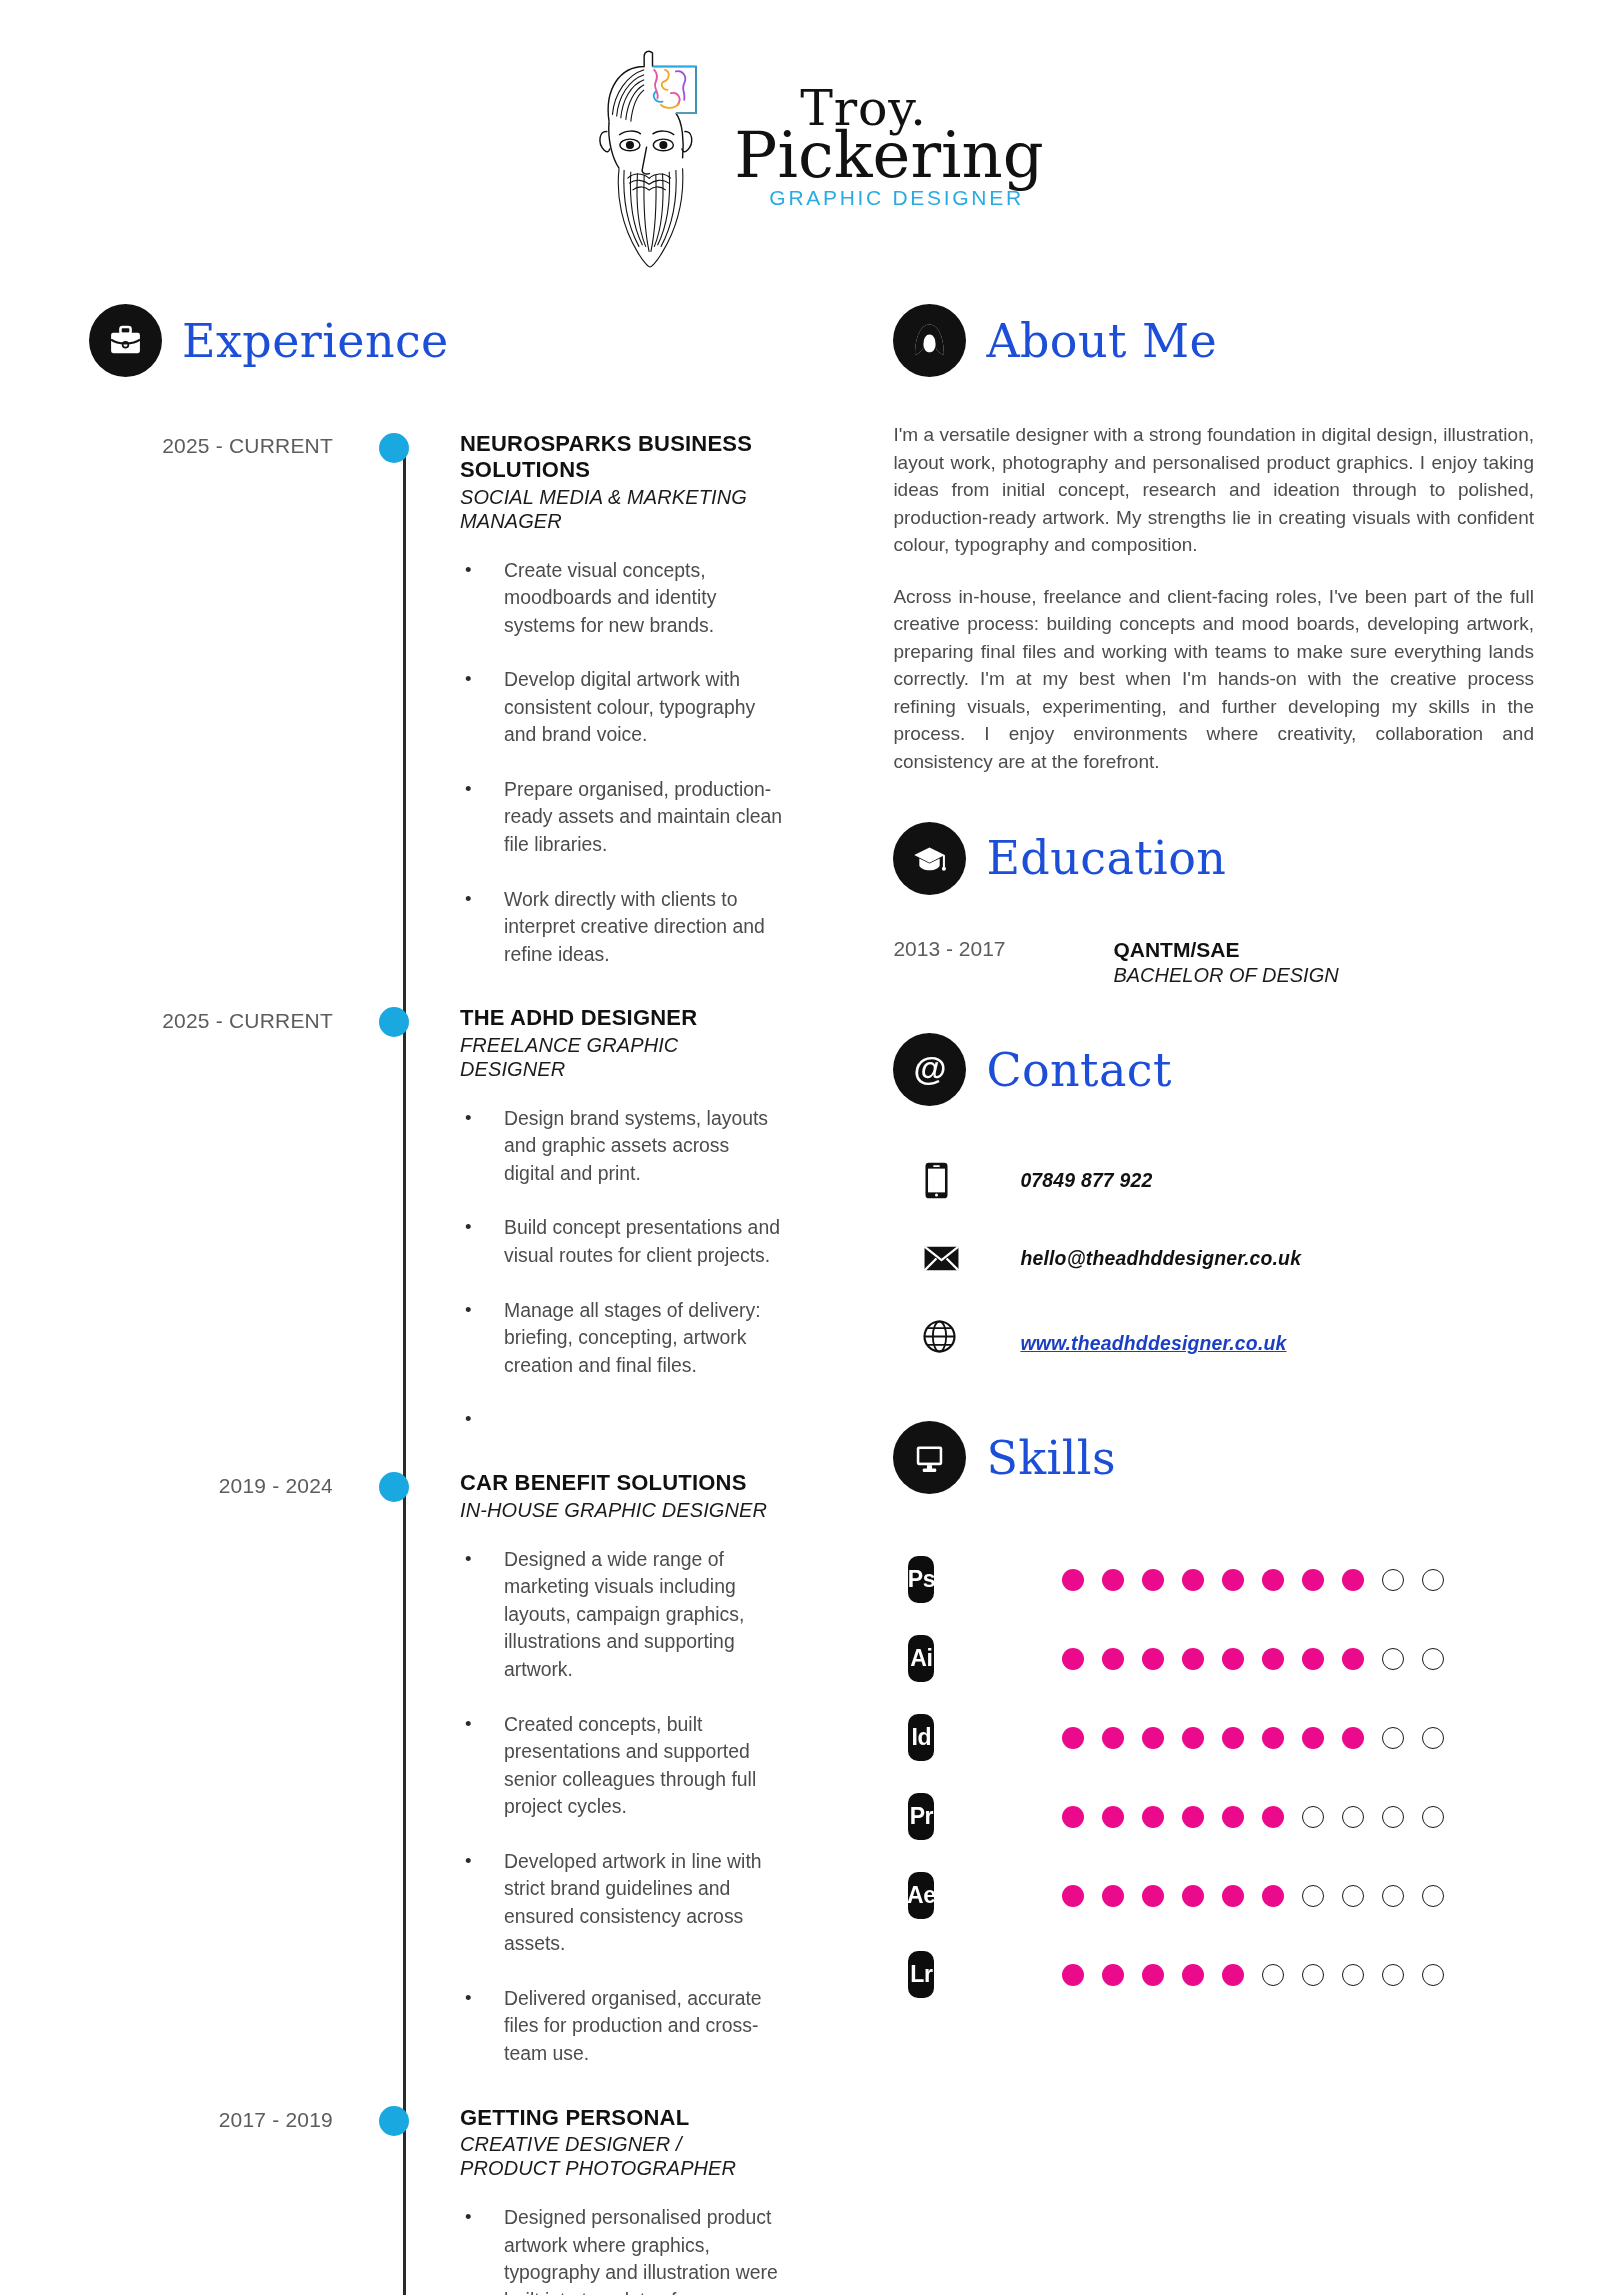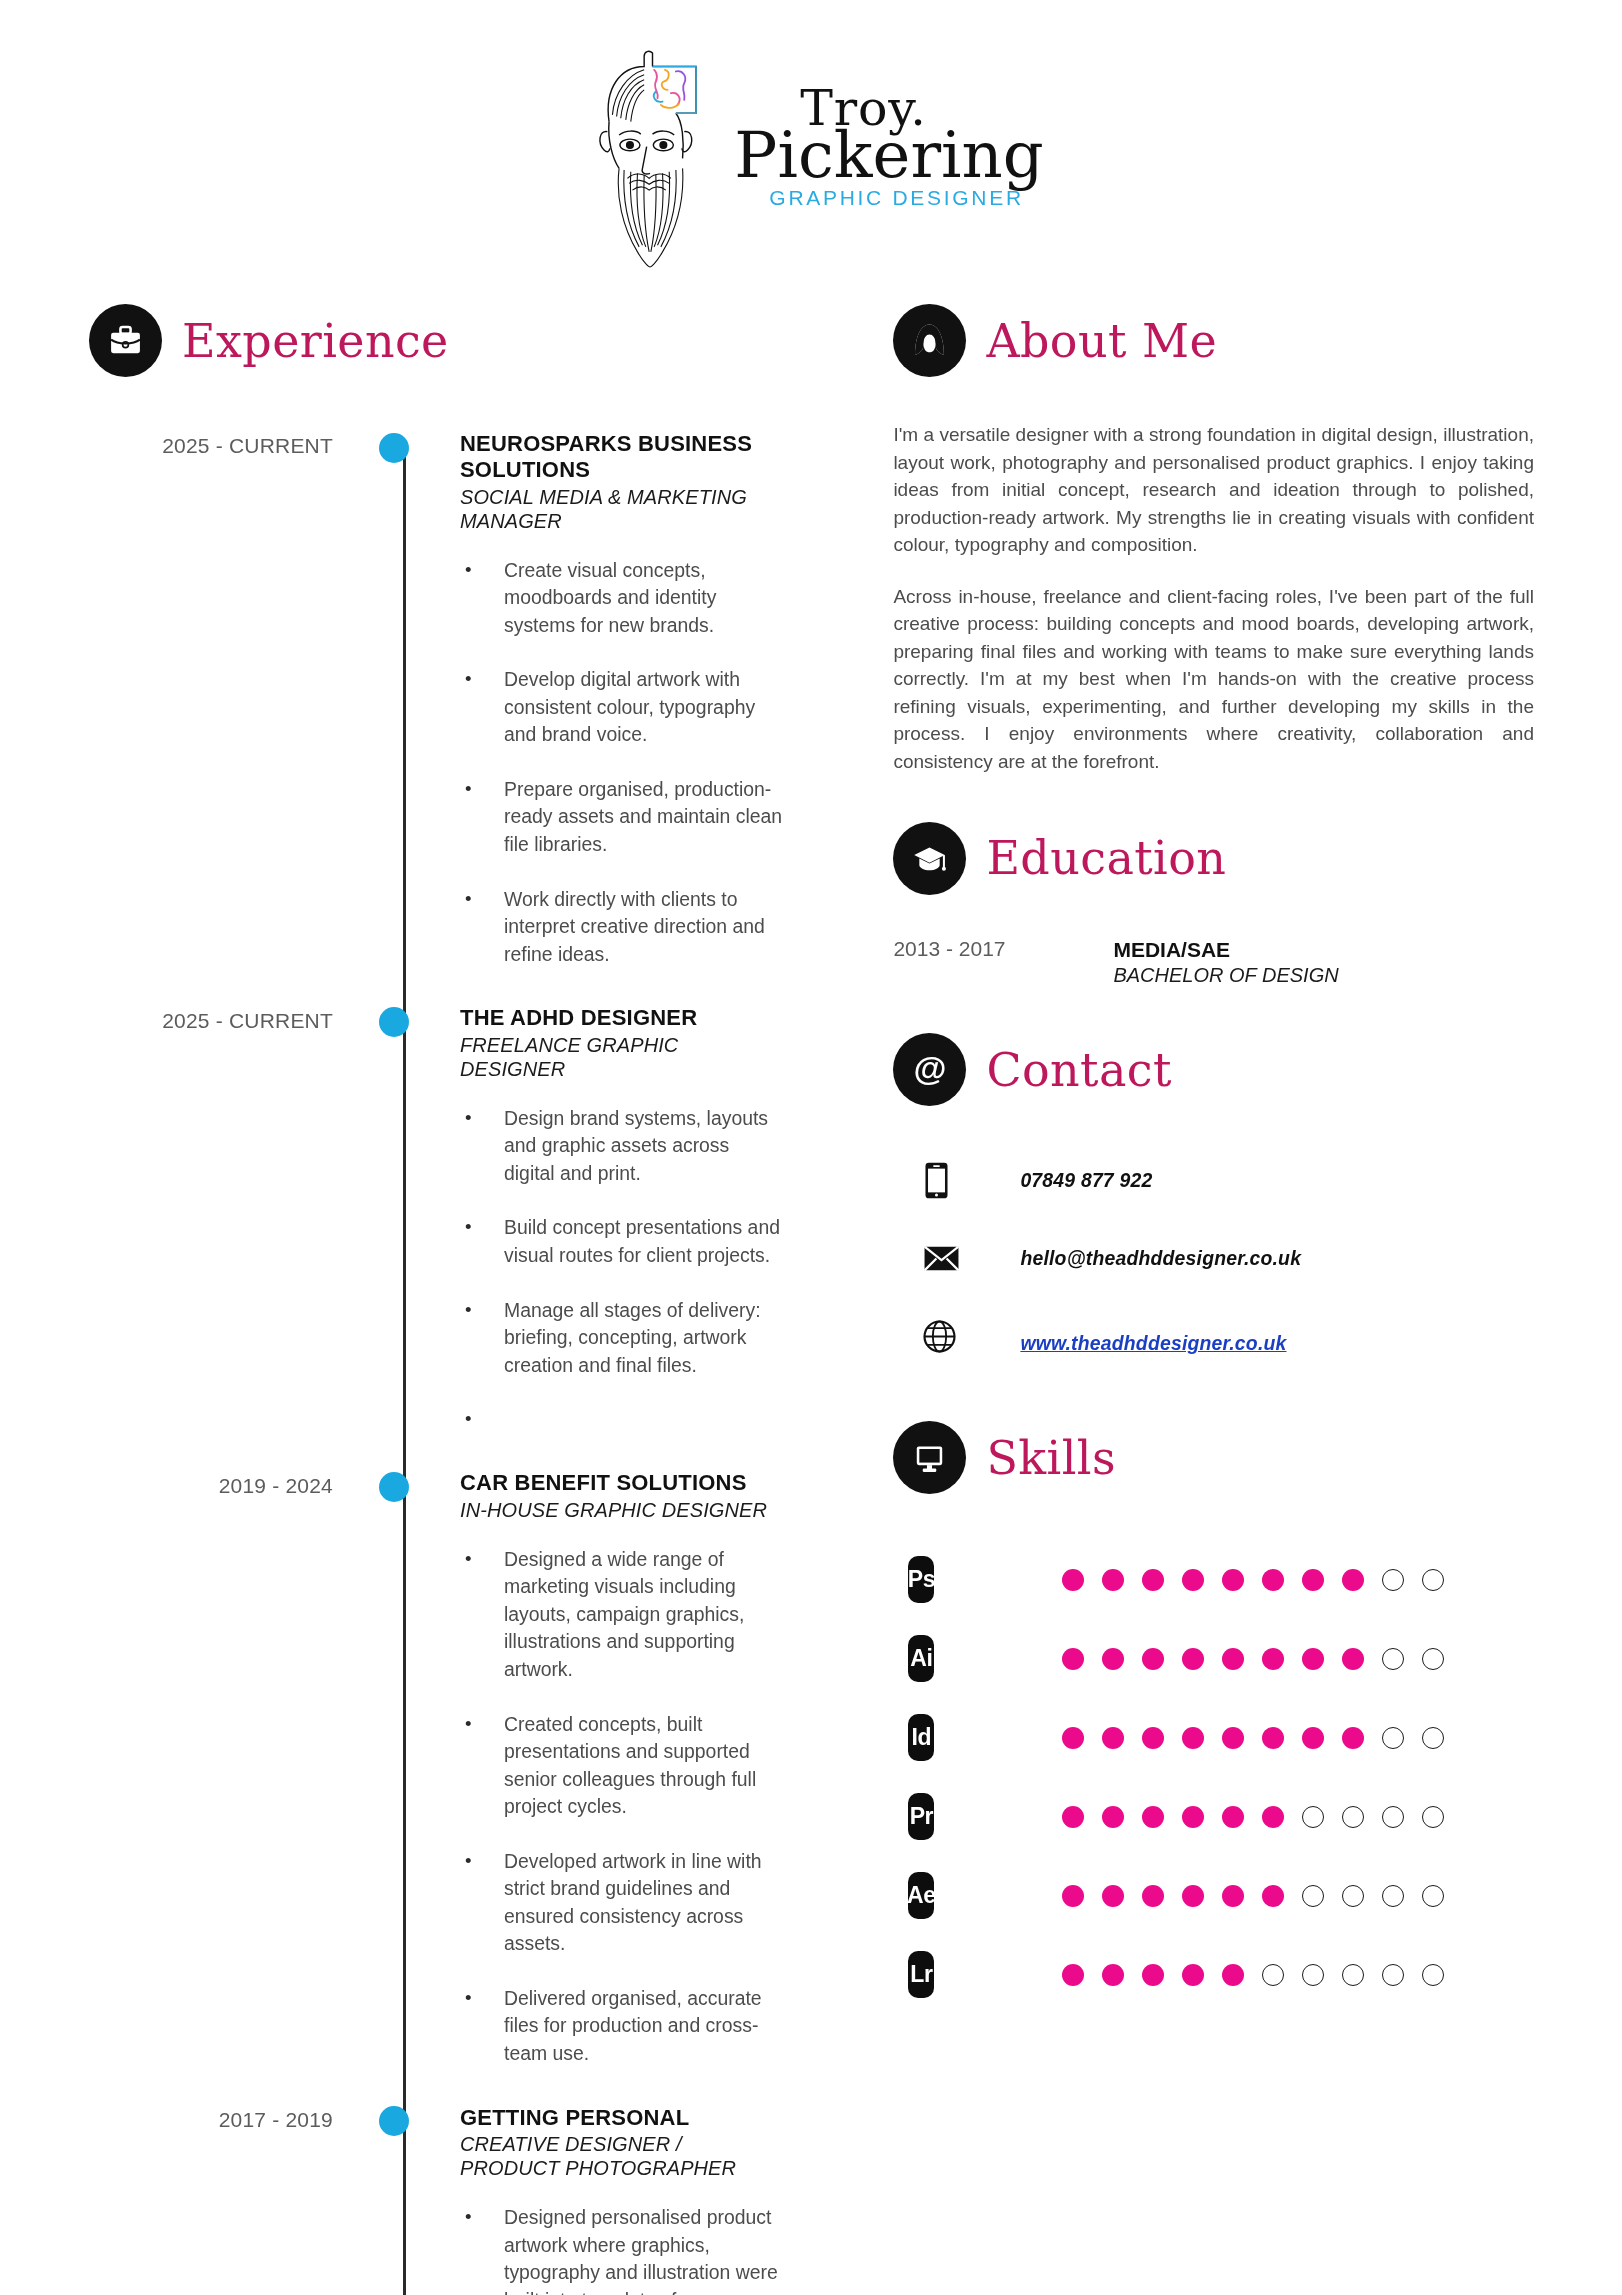--- a/index.html
+++ b/index.html
@@ -78,21 +78,21 @@
     width: 73px; height: 73px;
     border-radius: 50%;
     background: #111111;
     display: flex; align-items: center; justify-content: center;
     flex: 0 0 auto;
   }
   .head-badge svg { display: block; }
   .head-title {
     font-family: "DejaVu Serif", serif;
     font-size: 46px;
-    color: #be185d;
+    color: #1d4ed8;
     letter-spacing: 0.4px;
     line-height: 1;
   }
 
   
   .timeline {
     position: relative;
     margin-top: 54px;
     padding-bottom: 8.5px;
   }
@@ -503,21 +503,21 @@
               <path d="M40 19 L40 33" stroke="#fff" stroke-width="2.4" fill="none"></path>
               <circle cx="40" cy="35" r="2.4" fill="#fff"></circle>
             </svg>
           </div>
           <div class="head-title">Education</div>
         </div>
         <div id="education-container">
             <div class="edu-row">
               <div class="edu-dates">2013 - 2017</div>
               <div>
-                <div class="edu-school">MEDIA/SAE</div>
+                <div class="edu-school">QANTM/SAE</div>
                 <div class="edu-degree">BACHELOR OF DESIGN</div>
               </div>
             </div>
           </div>
       </div>
 
       <div class="block">
         <div class="section-head">
           <div class="head-badge">
             <svg width="44" height="44" viewBox="0 0 52 52">

